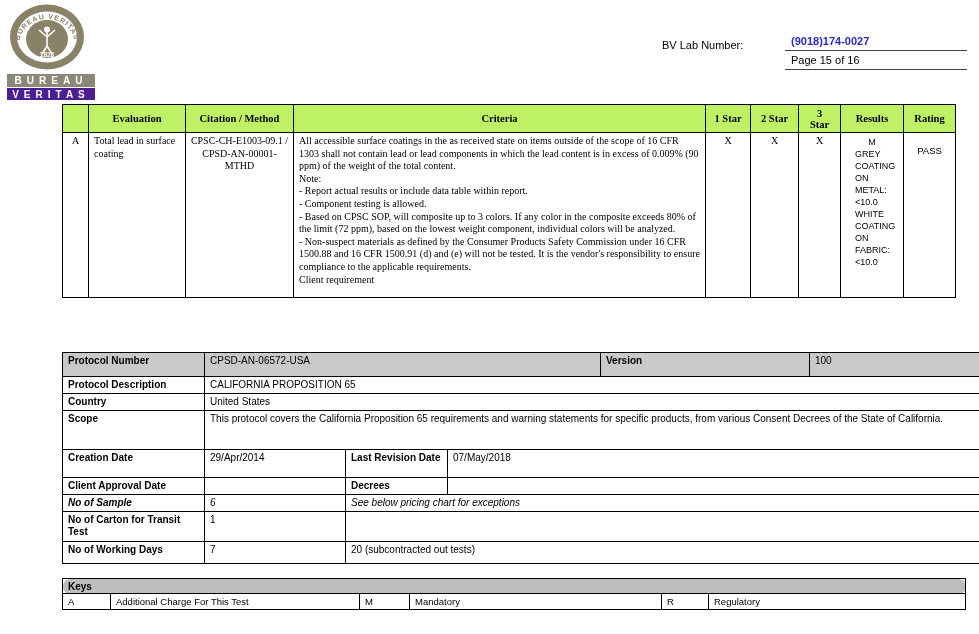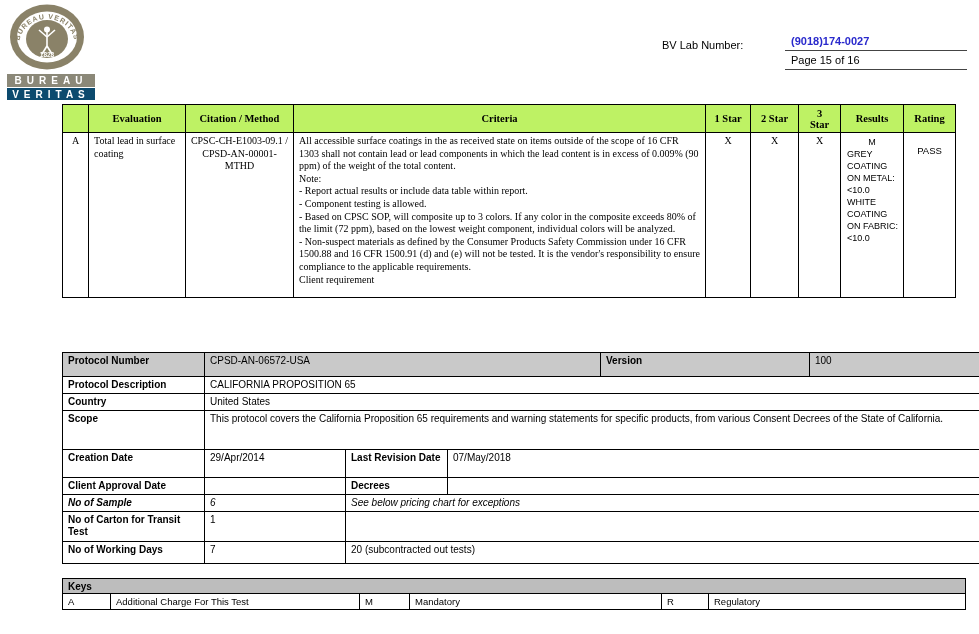--- a/index.html
+++ b/index.html
@@ -8,21 +8,21 @@
     position:relative; width:979px; height:634px; background:#ffffff;
     font-family:"Liberation Sans", sans-serif; color:#000; overflow:hidden;
   }
 
   
   .logo-emblem { position:absolute; left:8px; top:3px; }
   .logo-bar { position:absolute; left:7px; width:88px; text-align:center;
     color:#fff; font-weight:bold; font-size:10px; letter-spacing:5px;
     font-family:"Liberation Sans", sans-serif; line-height:12px; }
   .bar-bureau { top:74px; height:13px; background:#8b8878; padding-top:1px; }
-  .bar-veritas { top:88px; height:12px; background:#0c4a6e; padding-top:1px; }
+  .bar-veritas { top:88px; height:12px; background:#4c1d95; padding-top:1px; }
 
   
   .bv-label { position:absolute; left:662px; top:39px; font-size:11px; }
   .bv-number { position:absolute; left:785px; top:35px; width:182px;
     border-bottom:1px solid #444; padding:0 0 3px 6px;
     color:#2929cc; font-weight:bold; font-size:11px; }
   .bv-page { position:absolute; left:785px; top:54px; width:182px;
     border-bottom:1px solid #444; padding:0 0 3px 6px; font-size:11px; }
 
   
@@ -33,37 +33,37 @@
   .eval-table th { background:#bef264; font-weight:bold; font-size:10.5px;
     text-align:center; vertical-align:middle; height:28px; padding:1px 7px; }
   .eval-table td { vertical-align:top; height:165px; padding:2px 3px; }
   td.c-id { text-align:center; }
   td.c-eval { padding-left:5px; line-height:12.5px; }
   td.c-cit { text-align:center; line-height:12.5px; }
   td.c-crit { padding:2px 5px; line-height:12.6px; white-space:pre-wrap; }
   td.c-star { text-align:center; }
   td.c-res { font-family:"Liberation Sans", sans-serif; font-size:9px; line-height:12px; padding:3px 2px 2px 6px; }
   .res-flag { text-align:center; padding-right:4px; }
-  .res-text { white-space:pre-wrap; }
+  .res-text { white-space:pre-wrap;margin-left:8px; }
   td.c-rating { font-family:"Liberation Sans", sans-serif; font-size:9.5px; text-align:center; padding-top:12px; }
 
   
   .protocol-wrap { position:absolute; left:62px; top:352px; width:917px; overflow:hidden; }
   .protocol-table { width:935px; font-size:10px; }
   .protocol-table td { border:1px solid #000; vertical-align:top; padding:2px 5px; line-height:12px; }
   .protocol-table .lbl { font-weight:bold; }
   .protocol-table tr.gray td { background:#c9c9c9; }
   .r1 td { height:24px; } .r2 td { height:17px;margin-left:41px; } .r3 td { height:17px; }
   .r4 td { height:39px; } .r5 td { height:28px; } .r6 td { height:17px; }
   .r7 td { height:17px;font-style:italic; } .r8 td { height:30px; } .r9 td { height:22px; }
 
   
   .keys-table { position:absolute; left:62px; top:578px; width:903px; font-size:9.5px; }
   .keys-table td { border:1px solid #000; padding:1px 5px; vertical-align:middle; }
-  .keys-title td { background:#bdbdbd; font-weight:bold; font-size:10px; height:15px; }
+  .keys-title td { background:#bdbdbd; font-weight:bold; font-size:10px; height:15px;border-radius:7px; }
   .keys-row td { height:16px; }
 </style>
 </head>
 <body>
 
 <div class="page">
 
   <div class="logo-emblem">
     <svg width="78" height="68" viewBox="0 0 78 68">
       <ellipse cx="39" cy="34" rx="37" ry="32.5" fill="#8a8268"></ellipse>

